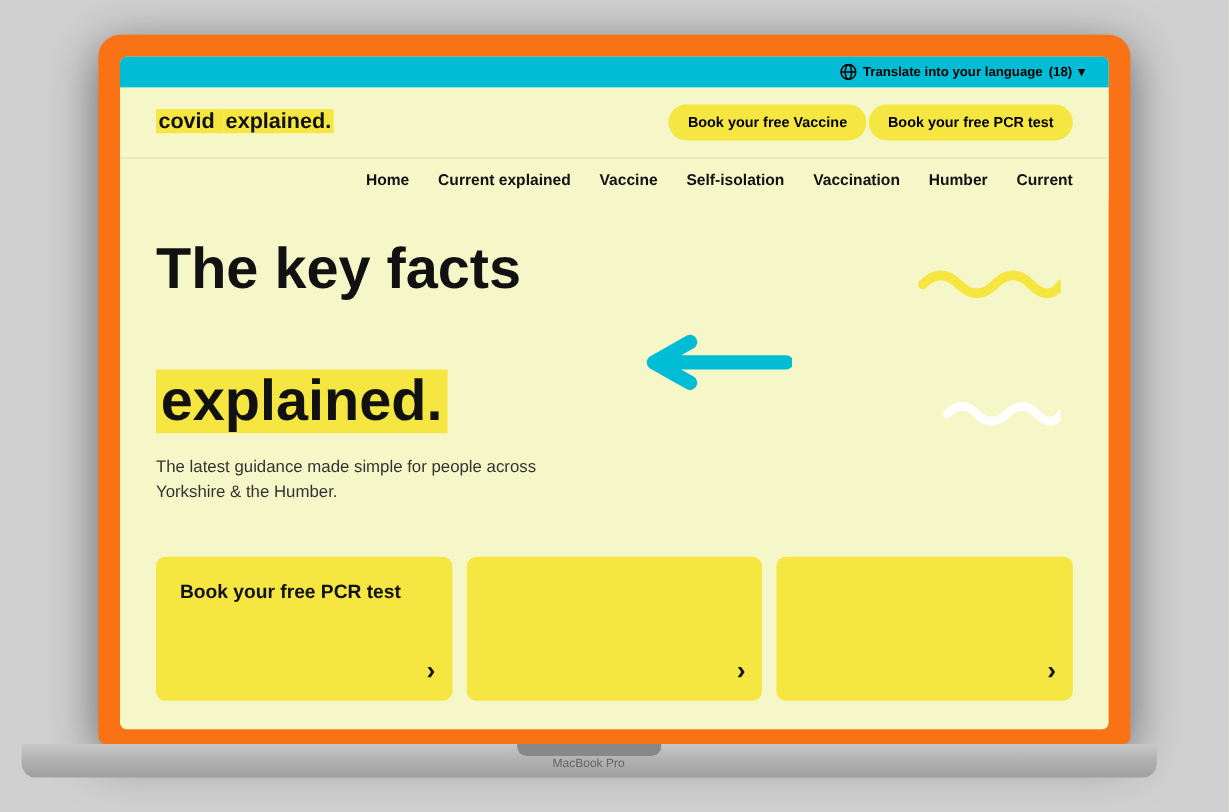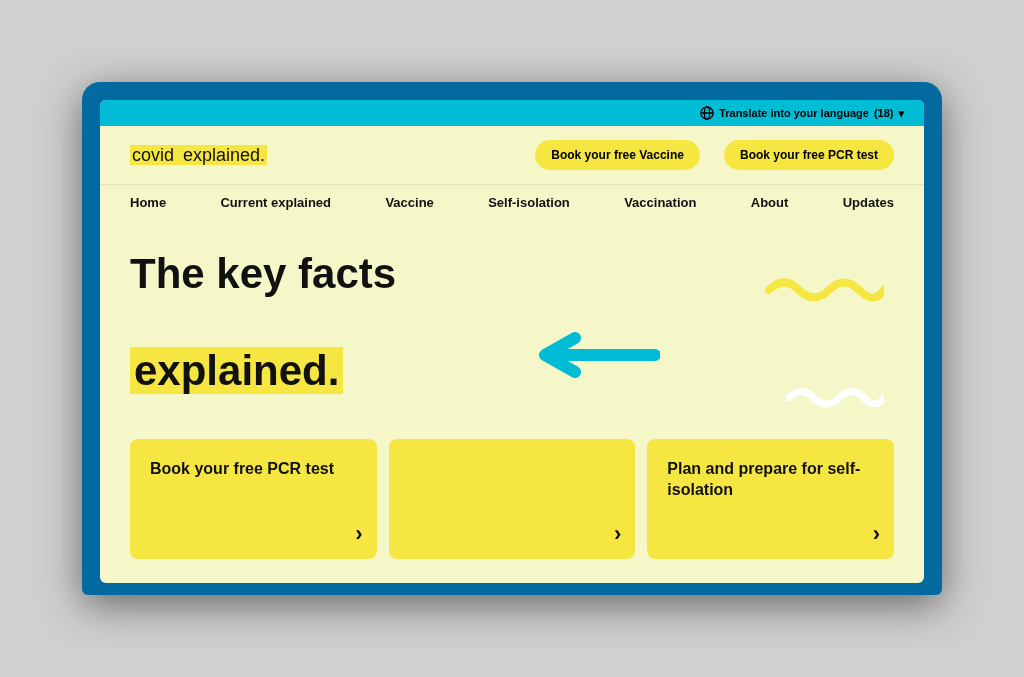--- a/index.html
+++ b/index.html
@@ -15,21 +15,21 @@
 
     .laptop-wrapper {
       position: relative;
       width: 860px;
       display: flex;
       flex-direction: column;
       align-items: center;
     }
 
     .laptop-screen-bezel {
-      background: #0369a1;
+      background: #f97316;
       border-radius: 18px 18px 6px 6px;
       padding: 18px 18px 12px 18px;
       width: 100%;
       box-shadow: 0 10px 40px rgba(0,0,0,0.5);
     }
 
     .laptop-screen {
       background: #f5f7c8;
       border-radius: 6px;
       overflow: hidden;
@@ -95,32 +95,32 @@
     .header {
       display: flex;
       justify-content: space-between;
       align-items: center;
       padding: 14px 30px;
       background: #f5f7c8;
     }
 
     .logo {
       font-size: 18px;
-      font-weight: 400;
+      font-weight: 700;
       color: #111;
     }
 
     .logo span {
       background: #f5e642;
       padding: 0 2px;
     }
 
     .header-buttons {
       display: flex;
-      gap: 24px;
+      gap: 2px;
       justify-content: center;
     }
 
     .btn-vaccine {
       background: #f5e642;
       border: none;
       border-radius: 30px;
       padding: 8px 16px;
       font-size: 12px;
       font-weight: 700;
@@ -132,40 +132,41 @@
       border: none;
       border-radius: 30px;
       padding: 8px 16px;
       font-size: 12px;
       font-weight: 700;
       cursor: pointer;
     }
 
     .navbar {
       display: flex;
-      justify-content: space-between;
+      justify-content: flex-end;
+      gap: 24px;
       padding: 10px 30px;
       background: #f5f7c8;
       border-top: 1px solid rgba(0,0,0,0.08);
     }
 
     .nav-item {
       font-size: 13px;
       font-weight: 600;
       color: #111;
       cursor: pointer;
     }
 
     .hero {
       padding: 30px 30px 20px 30px;
       position: relative;
     }
 
     .hero-title {
-      font-size: 42px;
+      font-size: 48px;
       font-weight: 900;
       color: #111;
       line-height: 1.15;
       max-width: 420px;
     }
 
     .hero-title .highlight {
       background: #f5e642;
       display: inline;
       padding: 0 4px;
@@ -259,22 +260,22 @@
             <button class="btn-pcr">Book your free PCR test</button>
           </div>
         </div>
 
         <div class="navbar">
           <span class="nav-item">Home</span>
           <span class="nav-item">Current explained</span>
           <span class="nav-item">Vaccine</span>
           <span class="nav-item">Self-isolation</span>
           <span class="nav-item">Vaccination</span>
-          <span class="nav-item">About</span>
-          <span class="nav-item">Updates</span>
+          <span class="nav-item">Humber</span>
+          <span class="nav-item">Current</span>
         </div>
 
         <div class="hero">
           <div class="hero-title">
             <span>The key facts</span><br>
             <br>
             <span class="highlight">explained.</span>
           </div>
 
           <div class="arrow-decoration">
@@ -288,33 +289,37 @@
               <path d="M5 20 Q20 5 35 20 Q50 35 65 20 Q80 5 95 20 Q110 35 120 20" stroke="#f5e642" stroke-width="8" stroke-linecap="round" fill="none"></path>
             </svg>
           </div>
 
           <div class="wavy-white">
             <svg width="100" height="30" viewBox="0 0 100 30" fill="none" xmlns="http://www.w3.org/2000/svg">
               <path d="M5 18 Q18 5 30 18 Q42 30 55 18 Q68 5 80 18 Q92 30 100 18" stroke="#ffffff" stroke-width="7" stroke-linecap="round" fill="none"></path>
             </svg>
           </div>
 
+          <p class="hero-subtitle">The latest guidance made simple for people across Yorkshire &amp; the Humber.</p>
         </div>
 
         <div class="cards-row">
           <div class="card">
             <div class="card-title">Book your free PCR test</div>
             <span class="card-arrow">›</span>
           </div>
           <div class="card">
             <span class="card-arrow">›</span>
           </div>
           <div class="card">
-            <div class="card-title">Plan and prepare for self-isolation</div>
             <span class="card-arrow">›</span>
           </div>
         </div>
 
       </div>
     </div>
   </div>
 
+  <div class="laptop-base">
+    <div class="laptop-notch"></div>
+    <span class="macbook-label">MacBook Pro</span>
+  </div>
 </div>
 
 </body></html>

